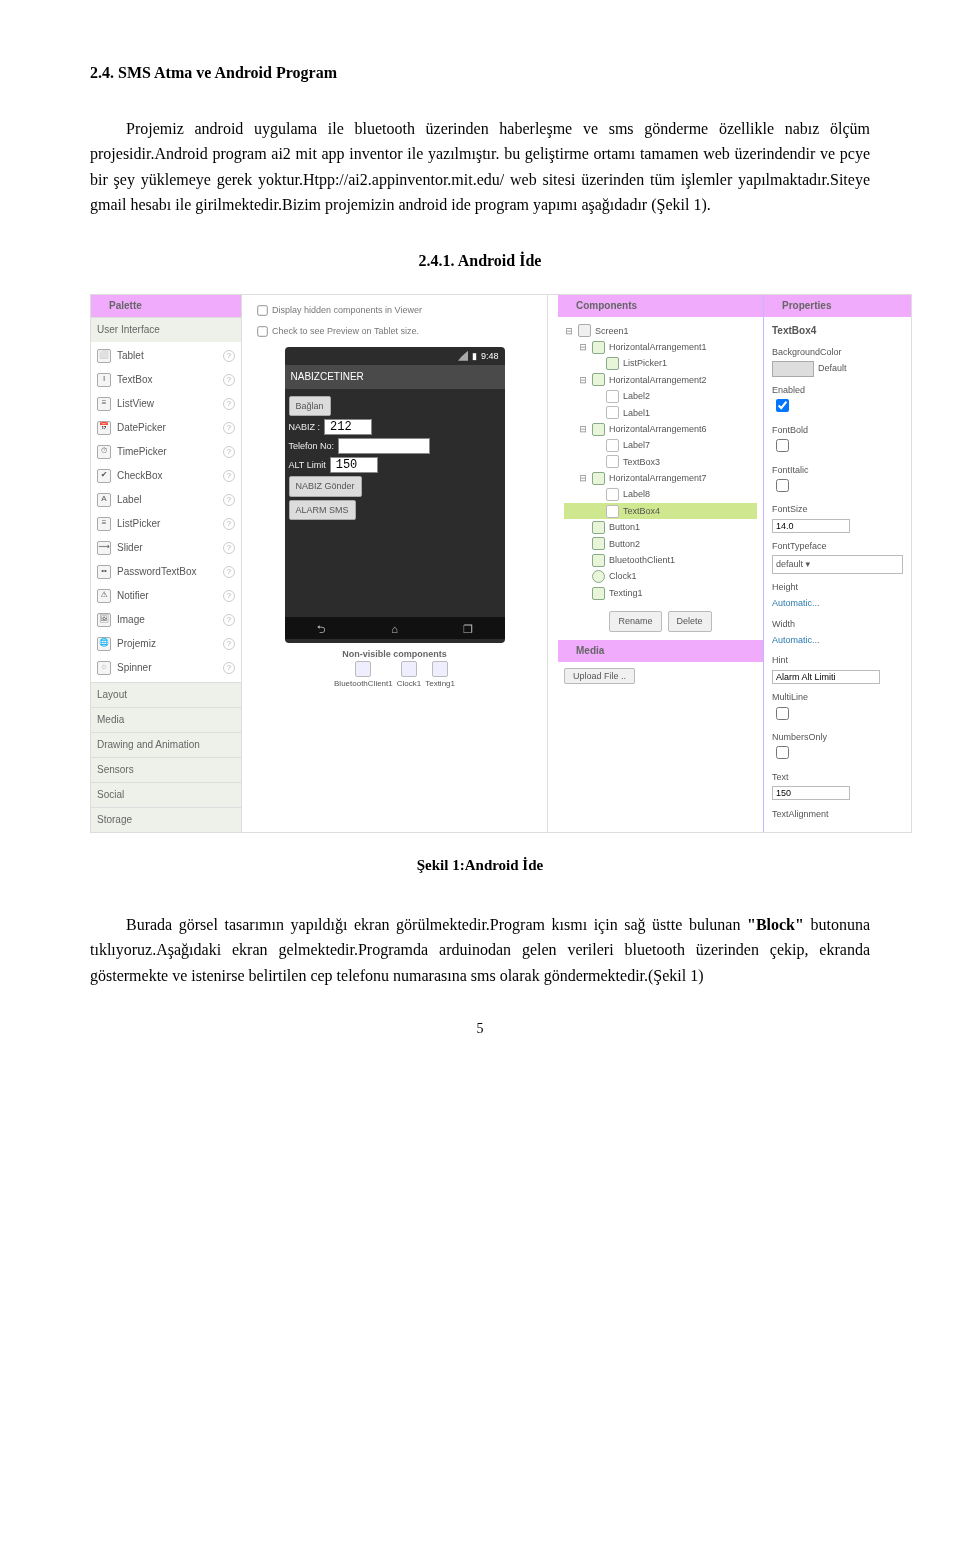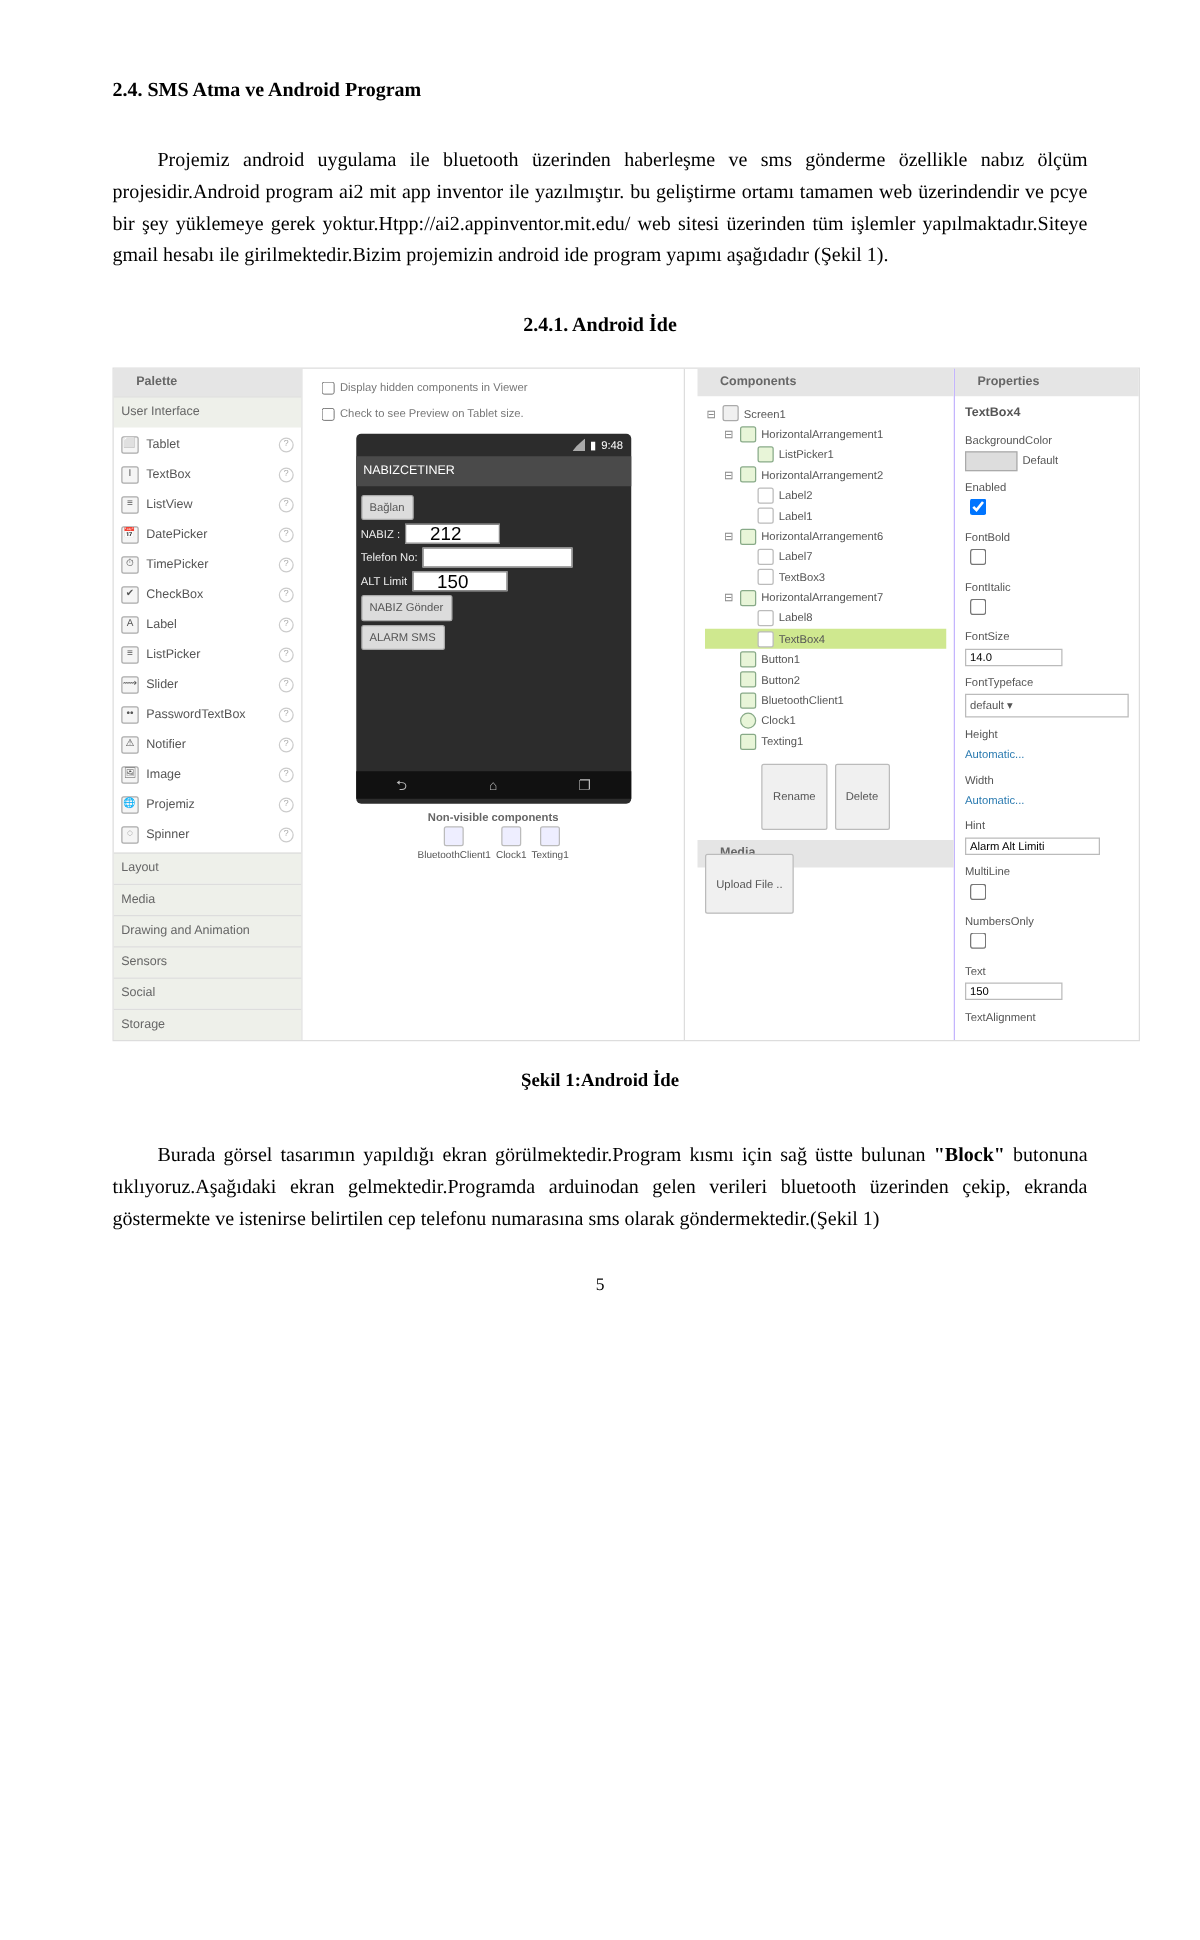--- a/index.html
+++ b/index.html
@@ -44,21 +44,21 @@
     width: 820px;
     margin: 10px auto 0 auto;
     background: #fff;
     border: 1px solid #ddd;
     font-family: Arial, sans-serif;
     font-size: 10px;
     color: #555;
     display: flex;
   }
   .col-header {
-    background: #e5e5e5;
+    background: #f0abfc;
     color: #666;
     font-weight: bold;
     padding: 3px 18px;
     font-size: 10px;
   }
   .section-label {
     background: #eef0ea;
     color: #666;
     padding: 4px 6px;
     font-size: 10px;
@@ -139,23 +139,24 @@
     background: #dcdcdc;
     border: 1px solid #aaa;
     border-radius: 2px;
     padding: 2px 6px;
     font-size: 9px;
   }
   .form-label { color: #eee; font-size: 9px; }
   .form-input {
     background: #fff;
     border: 1px solid #888;
-    font-size: 15px;
-    padding: 1px 19px;
+    font-size: 12px;
+    padding: 1px 5px;
     height: 12px;
+    font-family: Liberation Mono, monospace;
   }
   .navbar {
     display: flex;
     justify-content: space-around;
     background: #111;
     padding: 4px 0;
   }
   .nav-icon { width: 14px; height: 14px; color: #bbb; text-align: center; font-size: 11px; }
   .nonvis-label { text-align: center; font-weight: bold; font-size: 9px; margin-top: 4px; color: #666; }
   .nonvis-row { display: flex; justify-content: center; gap: 4px; }
@@ -179,21 +180,21 @@
   .tw { width: 10px; text-align: center; color: #888; }
   .box-icon { width: 11px; height: 11px; border: 1px solid #8a8; border-radius: 2px; background: #e8f5d8; }
   .box-icon.screen { background: #f0f0f0; border-color: #aaa; }
   .box-icon.clock { border-radius: 50%; }
   .box-icon.text { background: #fff; border-color: #bbb; }
   .tree-buttons { display: flex; gap: 6px; justify-content: center; padding: 8px 0; }
   .mini-btn {
     border: 1px solid #bbb;
     background: #f0f0f0;
     border-radius: 2px;
-    padding: 18px 8px;
+    padding: 2px 8px;
     font-size: 9px;
   }
   .media-body { padding: 6px; }
 
   .properties {
     flex: 1;
   }
   .props-body { padding: 6px 8px; font-size: 9px; }
   .prop-name { font-weight: bold; margin-bottom: 4px; font-size: 10px; }
   .prop-label { color: #555; margin-top: 6px; }

